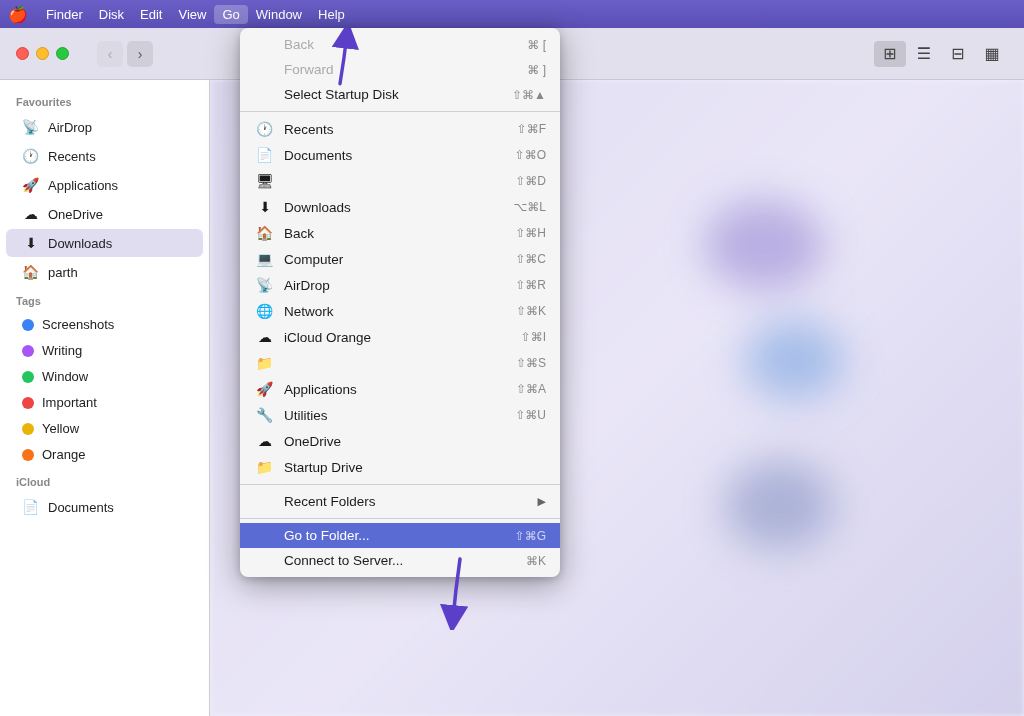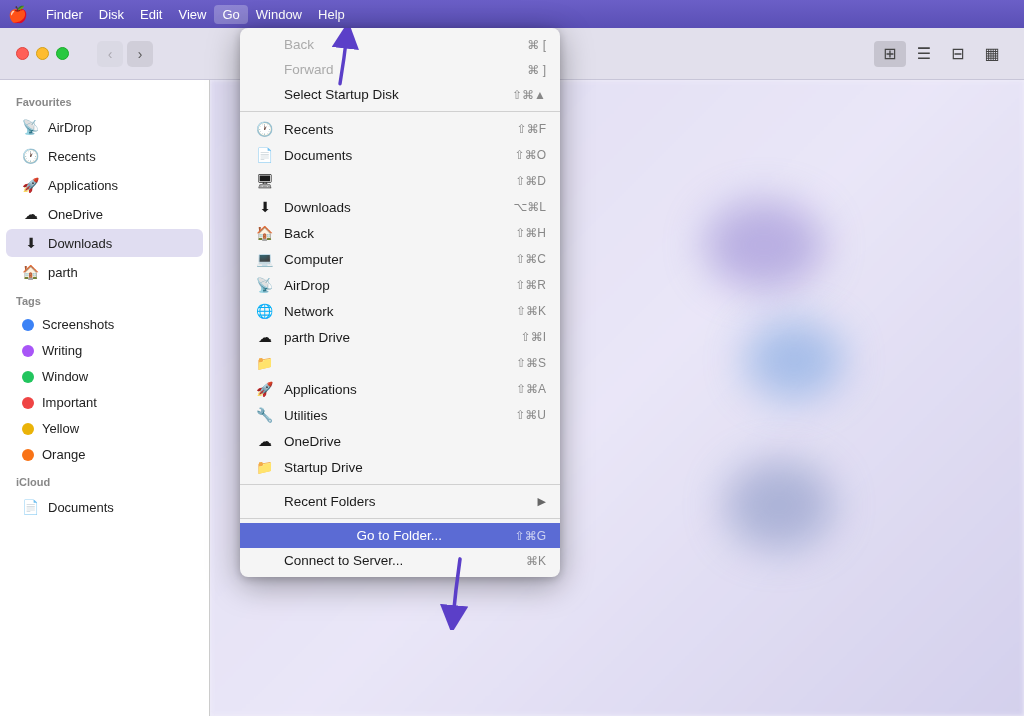--- a/index.html
+++ b/index.html
@@ -262,21 +262,20 @@
       align-items: center;
       padding: 5px 14px;
       font-size: 13.5px;
       color: #1a1a1a;
       cursor: pointer;
       position: relative;
     }
     .menu-item.highlighted {
       background: #5b6bd4;
       color: white;
-      text-align: center;
     }
     .menu-item.disabled {
       color: #aaa;
       cursor: default;
     }
     .menu-item-icon {
       width: 22px;
       margin-right: 8px;
       font-size: 14px;
       display: inline-flex;
@@ -485,21 +484,21 @@
     <span class="menu-item-label">AirDrop</span>
     <span class="menu-item-shortcut">⇧⌘R</span>
   </div>
   <div class="menu-item">
     <span class="menu-item-icon">🌐</span>
     <span class="menu-item-label">Network</span>
     <span class="menu-item-shortcut">⇧⌘K</span>
   </div>
   <div class="menu-item">
     <span class="menu-item-icon">☁</span>
-    <span class="menu-item-label">parth Drive</span>
+    <span class="menu-item-label">iCloud Orange</span>
     <span class="menu-item-shortcut">⇧⌘I</span>
   </div>
   <div class="menu-item">
     <span class="menu-item-icon">📁</span>
     <span class="menu-item-shortcut">⇧⌘S</span>
   </div>
   <div class="menu-item">
     <span class="menu-item-icon">🚀</span>
     <span class="menu-item-label">Applications</span>
     <span class="menu-item-shortcut">⇧⌘A</span>

